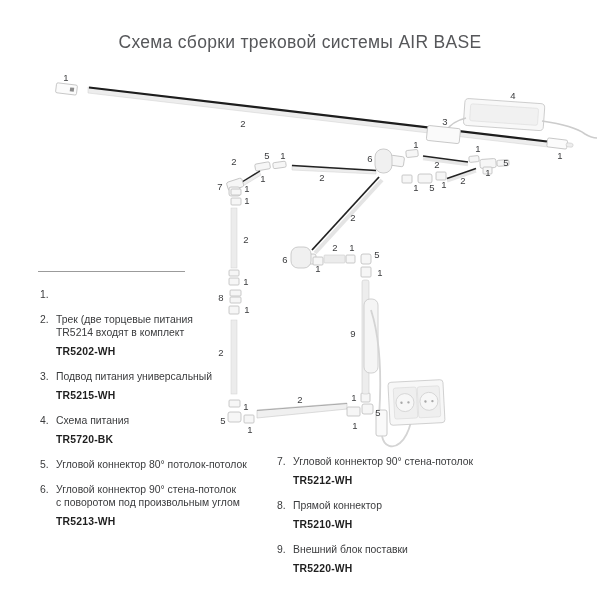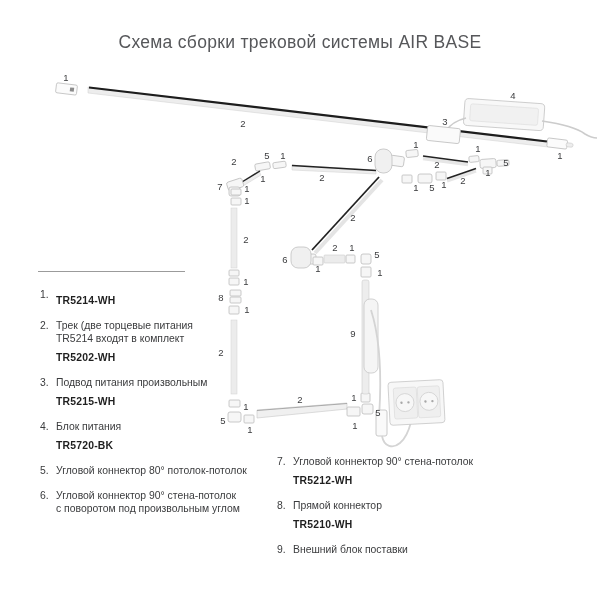--- a/index.html
+++ b/index.html
@@ -196,56 +196,56 @@
         <text x="444" y="188" class="callout">1</text>
         <text x="463" y="184" class="callout">2</text>
       </g>
   </svg>
 
   <div class="divider"></div>
   <div class="legend" id="legend-left">
       <div class="leg-item">
         <span class="leg-num">1.</span>
         <div class="leg-body">
-          <div class="leg-code">TR5214-WH</div>
         </div>
       </div>
       <div class="leg-item">
         <span class="leg-num">2.</span>
         <div class="leg-body">
           <div class="leg-line">Трек (две торцевые питания</div>
           <div class="leg-line">TR5214 входят в комплект</div>
           <div class="leg-code">TR5202-WH</div>
         </div>
       </div>
       <div class="leg-item">
         <span class="leg-num">3.</span>
         <div class="leg-body">
-          <div class="leg-line">Подвод питания произвольным</div>
+          <div class="leg-line">Подвод питания универсальный</div>
           <div class="leg-code">TR5215-WH</div>
         </div>
       </div>
       <div class="leg-item">
         <span class="leg-num">4.</span>
         <div class="leg-body">
-          <div class="leg-line">Блок питания</div>
+          <div class="leg-line">Схема питания</div>
           <div class="leg-code">TR5720-BK</div>
         </div>
       </div>
       <div class="leg-item">
         <span class="leg-num">5.</span>
         <div class="leg-body">
           <div class="leg-line">Угловой коннектор 80° потолок-потолок</div>
         </div>
       </div>
       <div class="leg-item">
         <span class="leg-num">6.</span>
         <div class="leg-body">
           <div class="leg-line">Угловой коннектор 90° стена-потолок</div>
           <div class="leg-line">с поворотом под произвольным углом</div>
+          <div class="leg-code">TR5213-WH</div>
         </div>
       </div>
     </div>
   <div class="legend" id="legend-right">
       <div class="leg-item">
         <span class="leg-num">7.</span>
         <div class="leg-body">
           <div class="leg-line">Угловой коннектор 90° стена-потолок</div>
           <div class="leg-code">TR5212-WH</div>
         </div>
@@ -254,17 +254,18 @@
         <span class="leg-num">8.</span>
         <div class="leg-body">
           <div class="leg-line">Прямой коннектор</div>
           <div class="leg-code">TR5210-WH</div>
         </div>
       </div>
       <div class="leg-item">
         <span class="leg-num">9.</span>
         <div class="leg-body">
           <div class="leg-line">Внешний блок поставки</div>
+          <div class="leg-code">TR5220-WH</div>
         </div>
       </div>
     </div>
 
 </div>
 
 </body></html>

